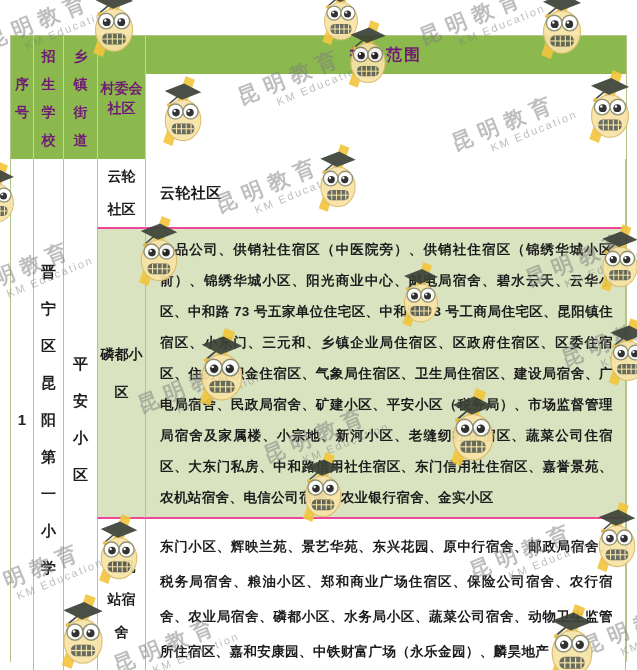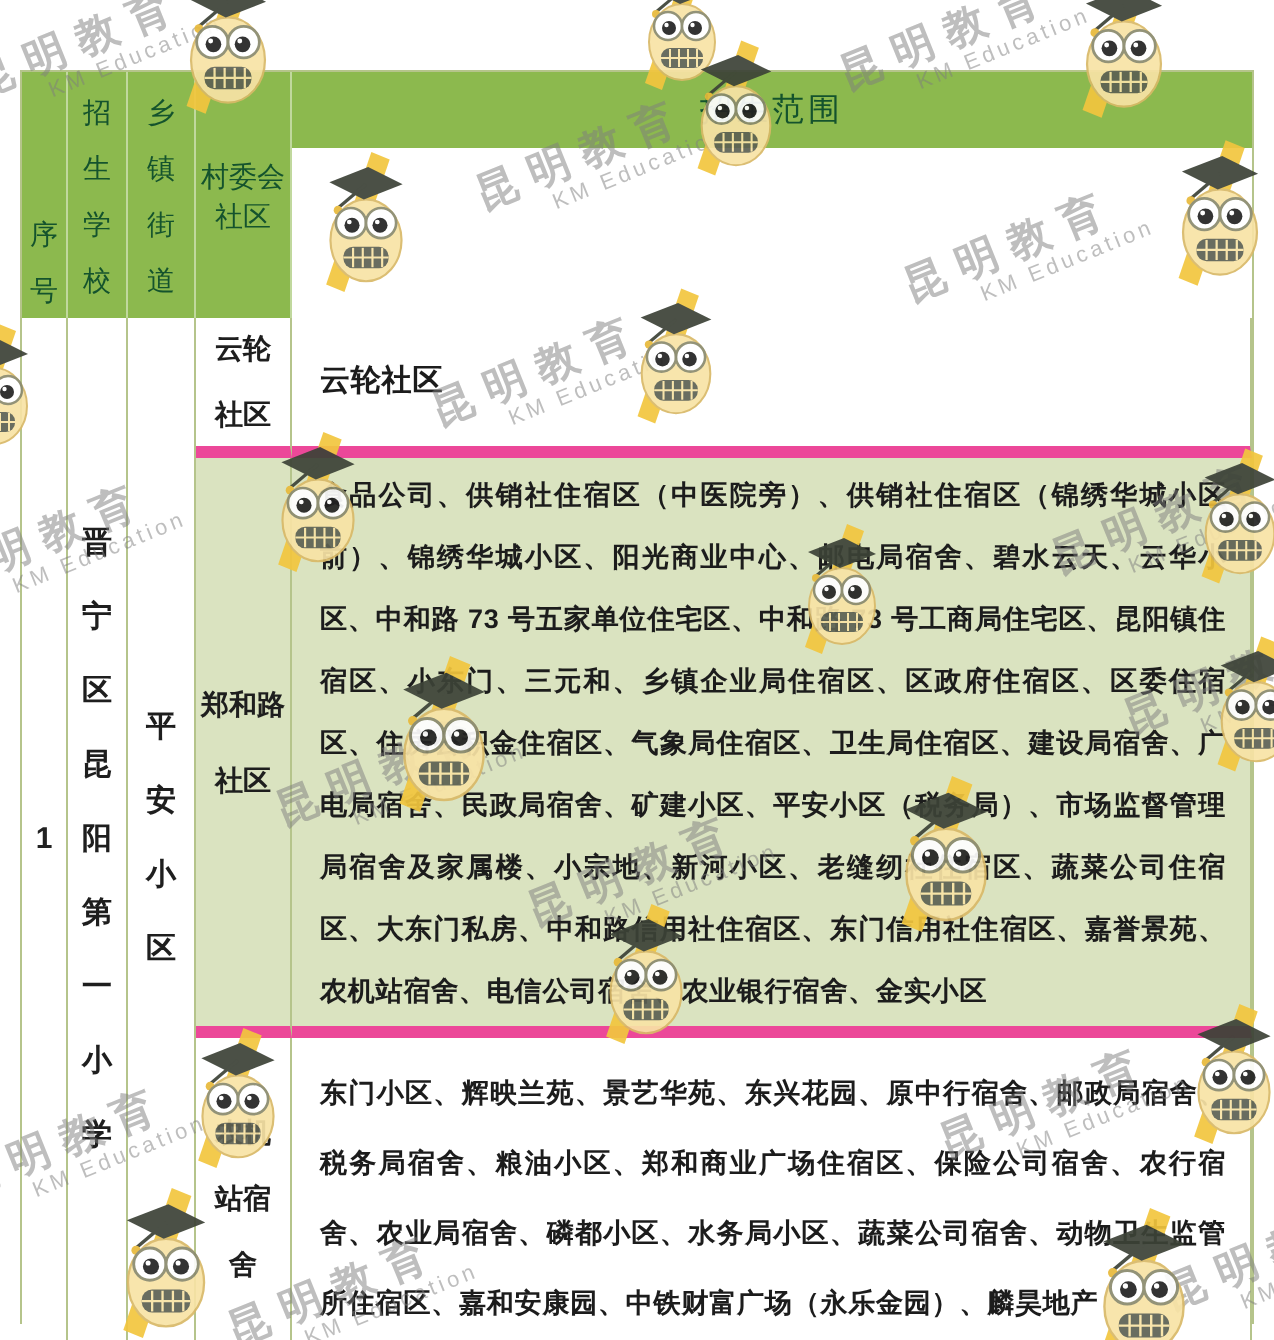--- a/index.html
+++ b/index.html
@@ -11,26 +11,26 @@
     color:#222;
   }
   
   .tbl {
     position:absolute; left:10px; top:35px; width:617px; height:627px;
     display:grid;
     grid-template-columns:23px 30px 34px 48px 1fr;
     grid-template-rows:38px 85px 70px 290px 1fr;
     border:1px solid #b5c48b;
   }
-  .cell { border-right:1px solid #b5c48b; border-bottom:6px solid #ec4899;
+  .cell { border-right:1px solid #b5c48b; border-bottom:2px solid #ec4899;
           display:flex; align-items:center; justify-content:center; }
   .lastrow { border-bottom:none; }
-  .hdr { background:#8cb94e; color:#14532d; font-weight:400;
+  .hdr { background:#8cb94e; color:#701a75; font-weight:700;
          border-right:1px solid rgba(255,255,255,.45); border-bottom:none; }
-  .hdr-serial   { grid-column:1; grid-row:1/3;align-items:flex-end; }
+  .hdr-serial   { grid-column:1; grid-row:1/3; }
   .hdr-school   { grid-column:2; grid-row:1/3; }
   .hdr-township { grid-column:3; grid-row:1/3; }
   .hdr-community{ grid-column:4; grid-row:1/3; }
   .hdr-scope    { grid-column:5; grid-row:1; border-right:none;
                   font-size:16px; letter-spacing:2px; }
   .hdr-scope-sub{ grid-column:5; grid-row:2; background:#dae3c0; color:#222;
                   border-top:3px solid #fff; border-left:3px solid #fff;
                   border-right:none; border-bottom:1px solid #b5c48b;
                   font-size:16px; font-weight:700; letter-spacing:2px; }
   .vtext  { text-align:center; font-size:14px; line-height:28px; }
@@ -121,21 +121,21 @@
     </div>
 
     <div class="cell comm" style="grid-column:4;grid-row:3;">
       <div class="vtext w2">云轮社区</div>
     </div>
     <div class="cell scope lh-s" style="grid-column:5;grid-row:3;">
       <div class="scope-text lh-s">云轮社区</div>
     </div>
 
     <div class="cell comm comm-r2" style="grid-column:4;grid-row:4;">
-      <div class="vtext w3" style="line-height:38px;">郑和路社区</div>
+      <div class="vtext w3" style="line-height:38px;">磷都小区</div>
     </div>
     <div class="cell scope scope-r2" style="grid-column:5;grid-row:4;">
       <div class="scope-text lh-m">食品公司、供销社住宿区（中医院旁）、供销社住宿区（锦绣华城小区前）、锦绣华城小区、阳光商业中心、邮电局宿舍、碧水云天、云华小区、中和路 73 号五家单位住宅区、中和路 73 号工商局住宅区、昆阳镇住宿区、小东门、三元和、乡镇企业局住宿区、区政府住宿区、区委住宿区、住房公积金住宿区、气象局住宿区、卫生局住宿区、建设局宿舍、广电局宿舍、民政局宿舍、矿建小区、平安小区（税务局）、市场监督管理局宿舍及家属楼、小宗地、新河小区、老缝纫社住宿区、蔬菜公司住宿区、大东门私房、中和路信用社住宿区、东门信用社住宿区、嘉誉景苑、农机站宿舍、电信公司宿舍、农业银行宿舍、金实小区</div>
     </div>
 
     <div class="cell comm lastrow" style="grid-column:4;grid-row:5;">
       <div class="vtext w2">农机站宿舍</div>
     </div>
     <div class="cell scope lastrow" style="grid-column:5;grid-row:5;">
       <div class="scope-text lh-l">东门小区、辉映兰苑、景艺华苑、东兴花园、原中行宿舍、邮政局宿舍、税务局宿舍、粮油小区、郑和商业广场住宿区、保险公司宿舍、农行宿舍、农业局宿舍、磷都小区、水务局小区、蔬菜公司宿舍、动物卫生监管所住宿区、嘉和安康园、中铁财富广场（永乐金园）、麟昊地产</div>

